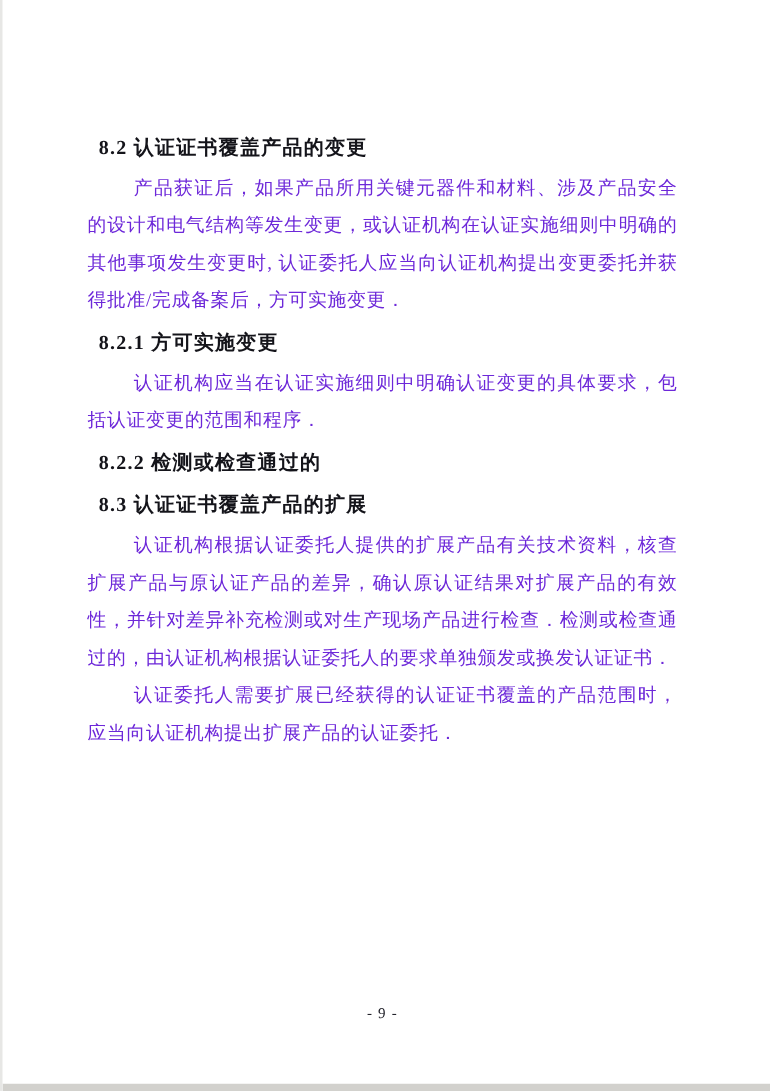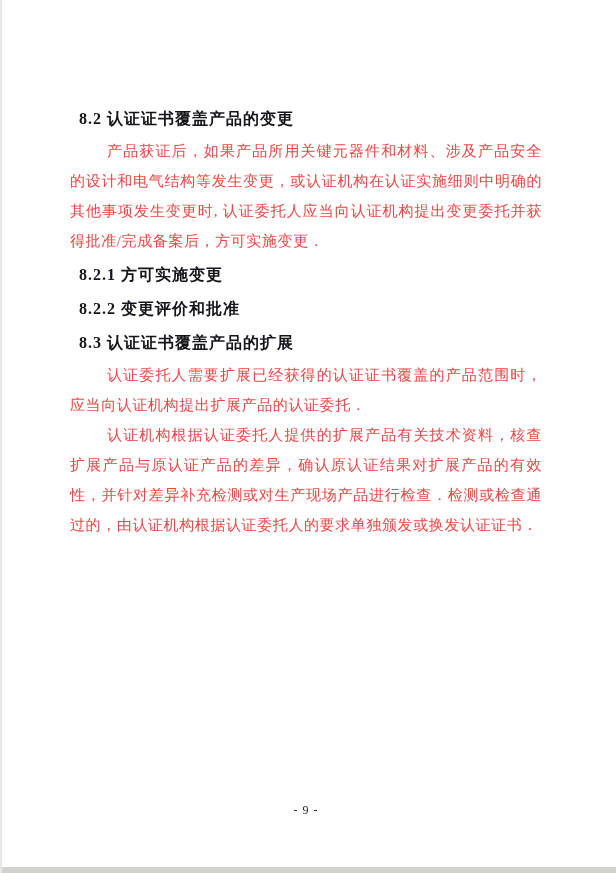--- a/index.html
+++ b/index.html
@@ -38,21 +38,21 @@
     margin-top: 0;
   }
   .para {
     margin: 0;
     font-size: 15px;
     line-height: 30px;
     text-align: justify;
     text-align-last: left;
     letter-spacing: 0.6px;
     text-indent: 37px;
-    color: #ef4444;
+    color: #6d28d9;
   }
   .page-footer {
     position: absolute;
     left: 68px;
     top: 800px;
     width: 472px;
     text-align: center;
     font-size: 12px;
     line-height: 20px;
     color: #23232b;
@@ -70,25 +70,26 @@
 </head>
 <body>
 
 <div class="page">
   <div class="content">
 
     <h2 class="sec-heading first">8.2 认证证书覆盖产品的变更</h2>
     <p class="para">产品获证后，如果产品所用关键元器件和材料、涉及产品安全的设计和电气结构等发生变更，或认证机构在认证实施细则中明确的其他事项发生变更时, 认证委托人应当向认证机构提出变更委托并获得批准/完成备案后，方可实施变更．</p>
 
     <h2 class="sec-heading">8.2.1 方可实施变更</h2>
+    <p class="para">认证机构应当在认证实施细则中明确认证变更的具体要求，包括认证变更的范围和程序．</p>
 
-    <h2 class="sec-heading">8.2.2 变更评价和批准</h2>
+    <h2 class="sec-heading">8.2.2 检测或检查通过的</h2>
 
     <h2 class="sec-heading">8.3 认证证书覆盖产品的扩展</h2>
+    <p class="para">认证机构根据认证委托人提供的扩展产品有关技术资料，核查扩展产品与原认证产品的差异，确认原认证结果对扩展产品的有效性，并针对差异补充检测或对生产现场产品进行检查．检测或检查通过的，由认证机构根据认证委托人的要求单独颁发或换发认证证书．</p>
     <p class="para">认证委托人需要扩展已经获得的认证证书覆盖的产品范围时，应当向认证机构提出扩展产品的认证委托．</p>
-    <p class="para">认证机构根据认证委托人提供的扩展产品有关技术资料，核查扩展产品与原认证产品的差异，确认原认证结果对扩展产品的有效性，并针对差异补充检测或对生产现场产品进行检查．检测或检查通过的，由认证机构根据认证委托人的要求单独颁发或换发认证证书．</p>
 
   </div>
 
   <div class="page-footer">- 9 -</div>
 
   <div class="bottom-strip"></div>
 </div>
 
 </body></html>

